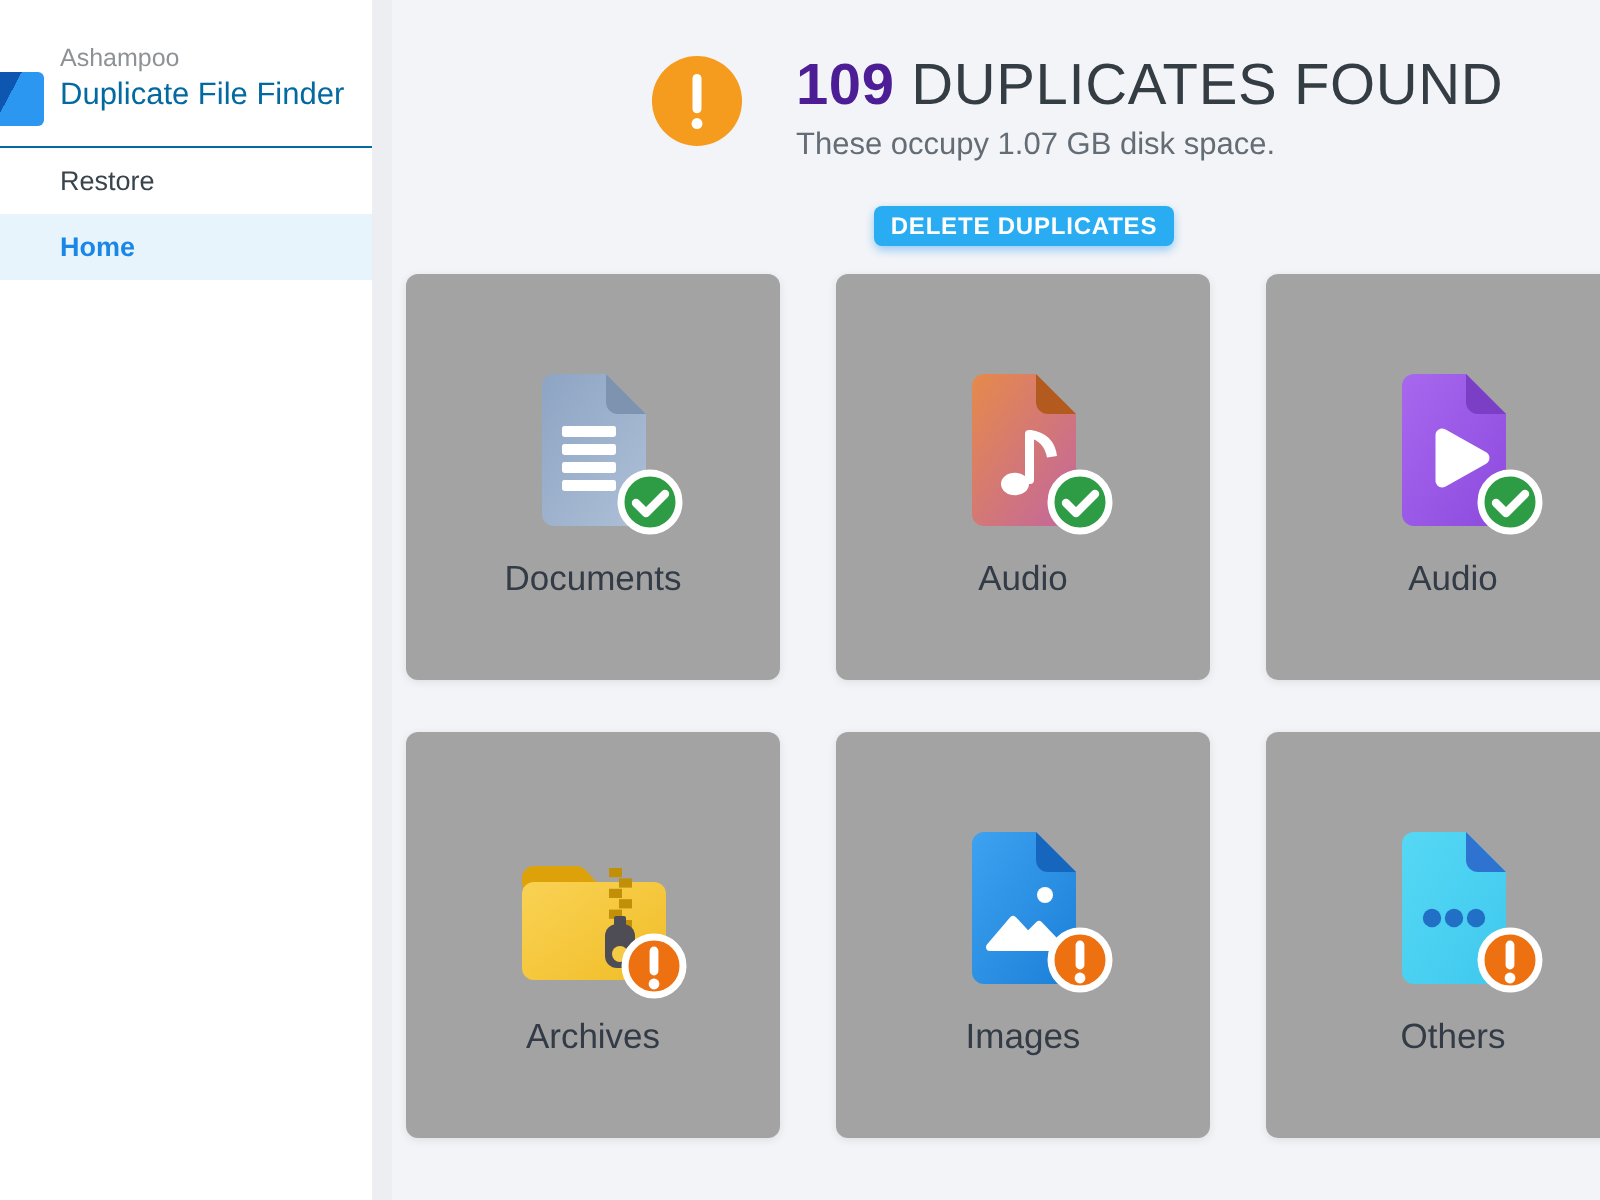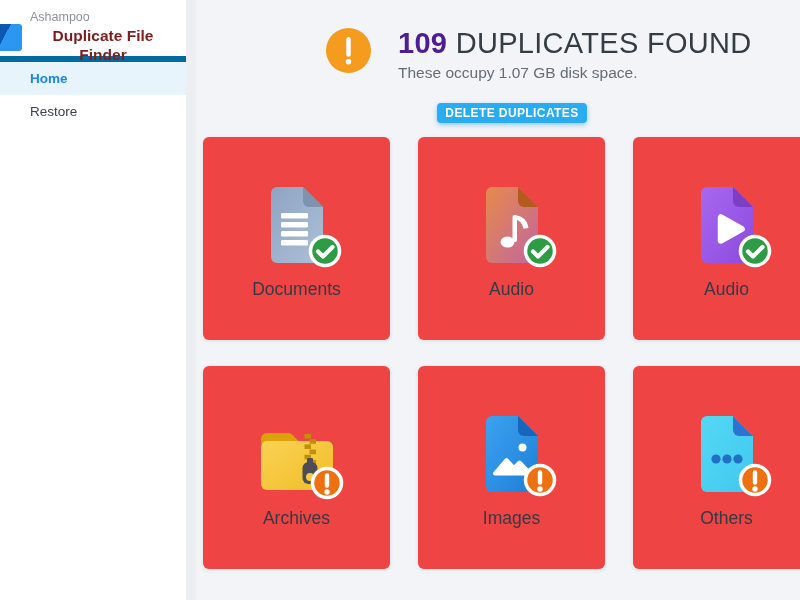--- a/index.html
+++ b/index.html
@@ -2,25 +2,25 @@
 <html><head>
 <meta charset="utf-8">
 <style>
   * { margin:0; padding:0; box-sizing:border-box; }
   html,body { width:800px; height:600px; }
   body { font-family:"Liberation Sans", sans-serif; }
   .app { width:800px; height:600px; display:flex; overflow:hidden; background:#f3f4f7; }
 
   
   .sidebar { width:186px; height:100%; background:#ffffff; position:relative; flex:0 0 186px; z-index:2; }
-  .brand { height:62px; border-bottom:6px solid #0369a1; position:relative; padding:10px 10px 0 30px; }
+  .brand { height:62px; border-bottom:1px solid #0369a1; position:relative; padding:10px 10px 0 30px;margin-top:12px; }
   .brand-logo { position:absolute; left:0; top:24px; width:22px; height:27px;
     background:linear-gradient(118deg,#0d57b0 30%,#2b97f1 30%); border-radius:0 3px 3px 0; }
   .brand-company { font-size:12.5px; color:#8d9297; line-height:15px; }
-  .brand-app { font-size:15.5px; font-weight:bold; color:#7f1d1d; line-height:19px; margin-top:1px;text-align:center; }
+  .brand-app { font-size:15.5px; font-weight:normal; color:#0369a1; line-height:19px; margin-top:1px; }
   .nav-item { height:33px; display:flex; align-items:center; padding-left:30px; font-size:13.5px;
     color:#39444d; cursor:pointer; }
   .nav-item.active { background:#e7f4fc; color:#1a87e8; font-weight:bold; }
 
   .gutter { width:10px; flex:0 0 10px; background:#eceef1; }
 
   
   .main { flex:1; padding:27px 0 0 7px; position:relative; }
   .summary { display:flex; gap:26px; margin-left:122px; align-items:flex-start; }
   .alert-circle { width:47px; height:47px; flex:0 0 47px; }
@@ -28,39 +28,39 @@
   .summary-title .count { color:#4c1d95; font-weight:bold; }
   .summary-sub { font-size:15.5px; color:#646d75; margin-top:5px; }
 
   .cta-row { margin-top:21px; }
   .delete-btn { display:block; margin-left:234px; width:150px; height:20px; border:none; border-radius:4px;
     background:#29acf1; color:#fff; font-family:"Liberation Sans",sans-serif; font-size:12px; font-weight:bold;
     letter-spacing:.4px; cursor:pointer; box-shadow:0 2px 5px rgba(33,150,243,.45); }
 
   .cards { margin-top:14px; display:grid; grid-template-columns:repeat(3,187px); grid-auto-rows:203px;
     gap:26px 28px; width:617px; }
-  .card { background:#ef4444; border-radius:6px; box-shadow:0 1px 4px rgba(25,35,60,.10);
+  .card { background:#a3a3a3; border-radius:6px; box-shadow:0 1px 4px rgba(25,35,60,.10);
     display:flex; flex-direction:column; align-items:center; padding-top:44px; cursor:pointer; }
   .card-label { margin-top:2px; font-size:17.5px; font-weight:500; color:#333b46; }
   .icon-svg { width:96px; height:96px; display:block; }
 </style>
 </head>
 <body>
 
 <div class="app">
 
   <aside class="sidebar">
     <div class="brand">
       <div class="brand-logo"></div>
       <div class="brand-company">Ashampoo</div>
       <div class="brand-app">Duplicate File Finder</div>
     </div>
     <nav>
+      <div class="nav-item">Restore</div>
       <div class="nav-item active">Home</div>
-      <div class="nav-item">Restore</div>
     </nav>
   </aside>
 
   <div class="gutter"></div>
 
   <main class="main">
 
     <div class="summary">
       <svg class="alert-circle" viewBox="0 0 48 48">
         <circle cx="24" cy="24" r="23" fill="#f59b1e"></circle>

